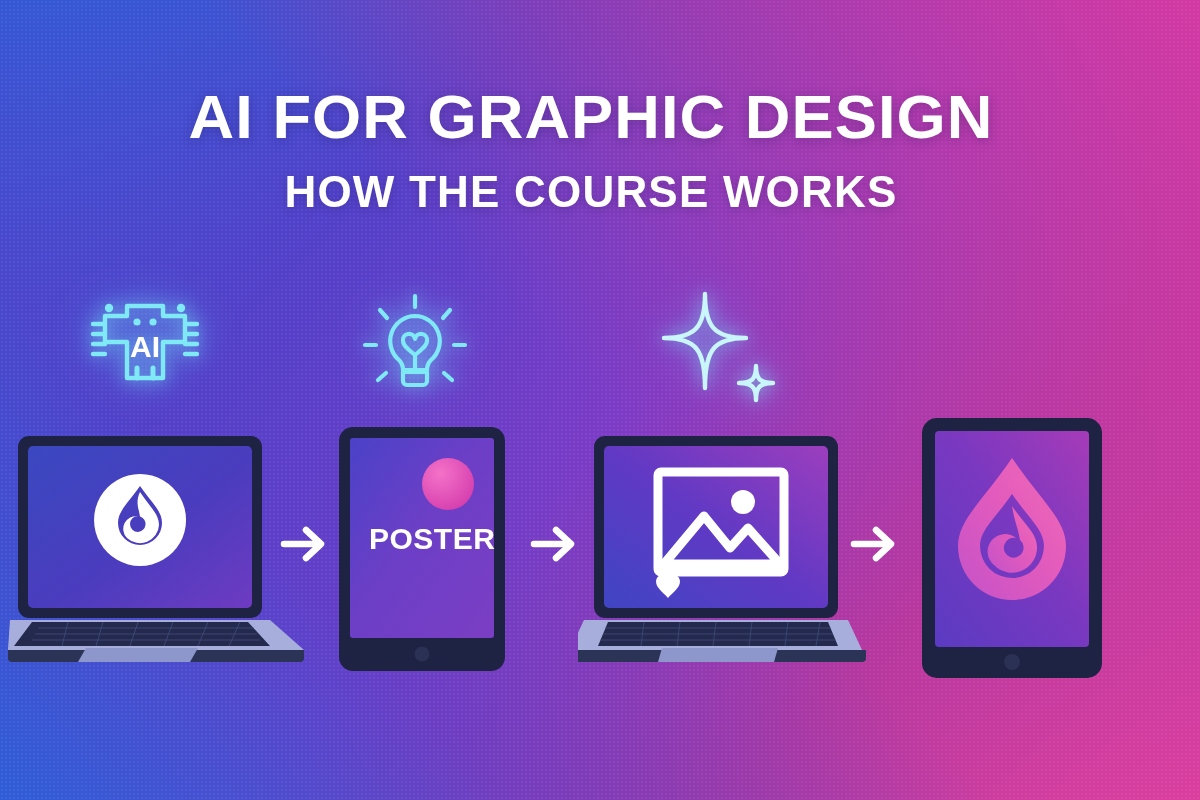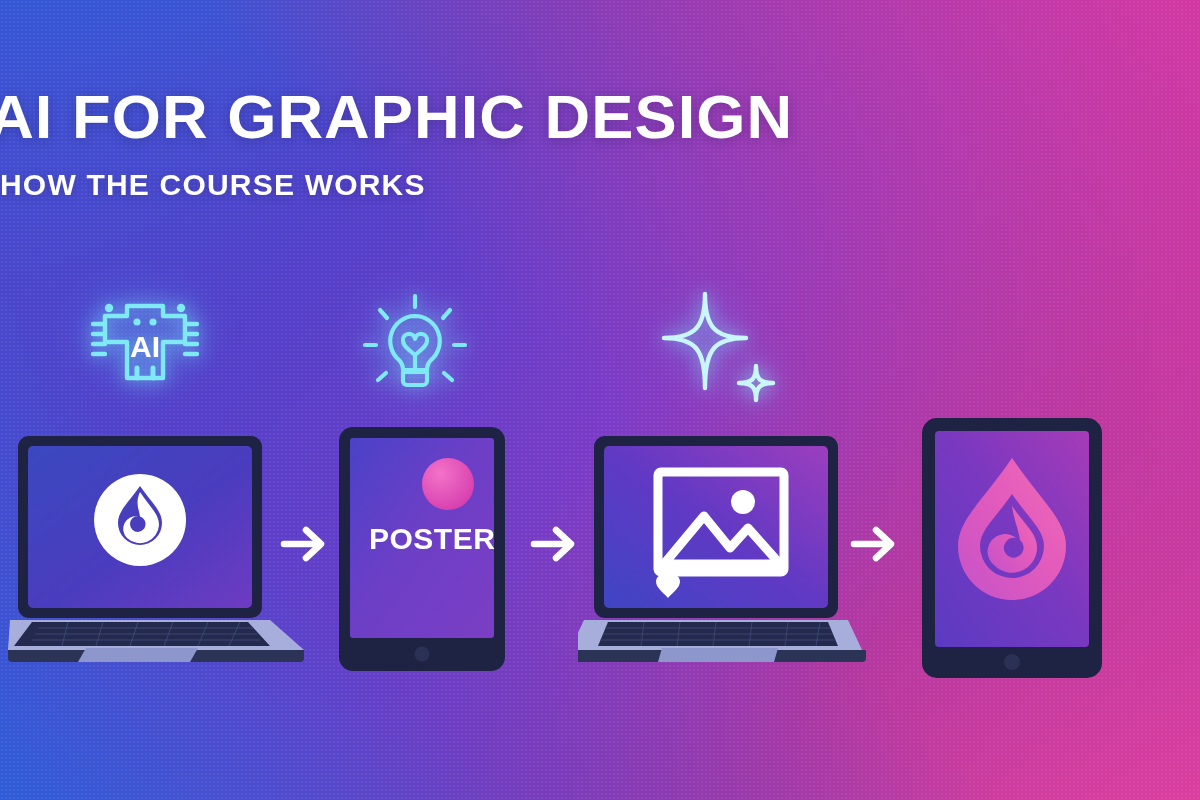--- a/index.html
+++ b/index.html
@@ -31,34 +31,34 @@
     position:absolute; inset:0;
     background-image:
       radial-gradient(rgba(255,255,255,0.055) 1px, transparent 1.2px);
     background-size:4px 4px;
     pointer-events:none;
   }
 
   
   #titles {
     position:absolute; top:86px; left:0; width:1182px;
-    z-index:6;
+    text-align:center; z-index:6;
   }
   #title-main {
     font-size:62px;
     font-weight:bold;
     letter-spacing:1px;
     color:#FFFFFF;
     line-height:1.0;
     text-shadow:0 2px 12px rgba(30,20,80,0.28);
     transform:scaleX(1.02);
   }
   #title-sub {
     margin-top:22px;
-    font-size:30px;
+    font-size:44px;
     font-weight:bold;
     letter-spacing:1.2px;
     color:#FFFFFF;
     line-height:1.0;
     text-shadow:0 2px 10px rgba(30,20,80,0.25);
   }
 
   
   .neon {
     position:absolute;

